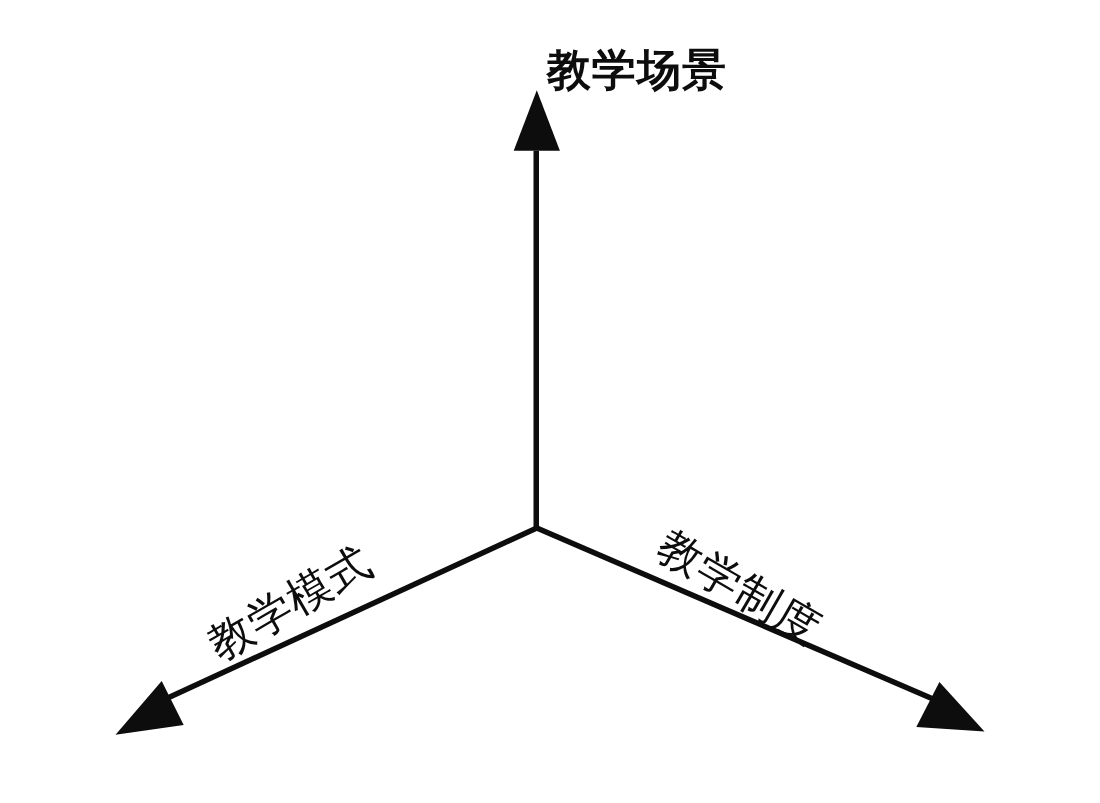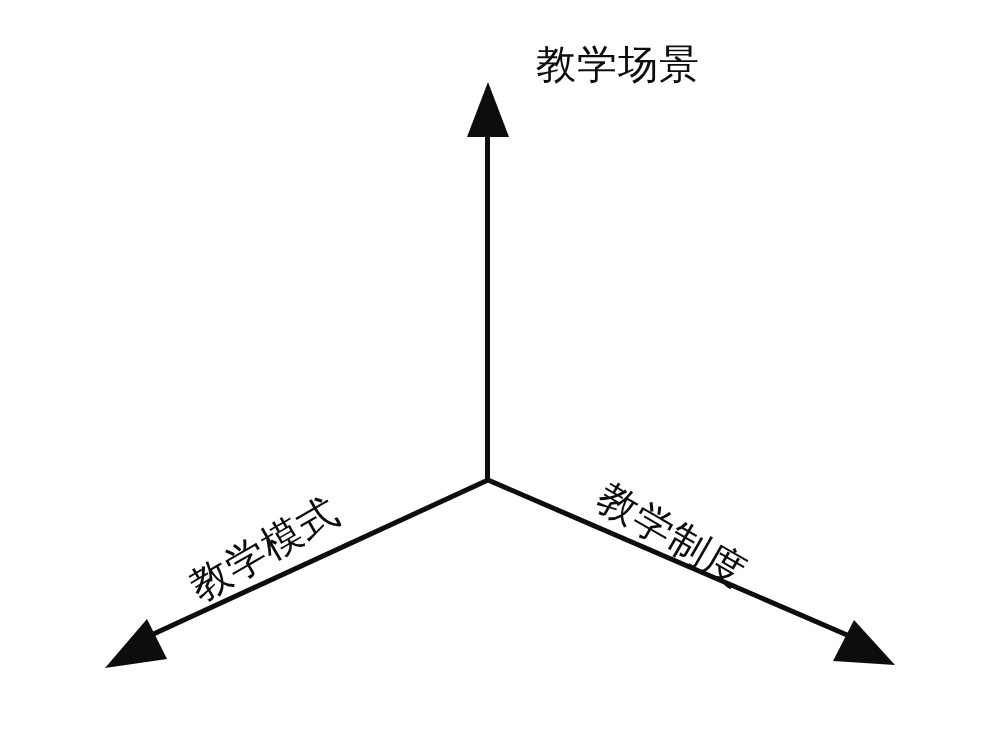--- a/index.html
+++ b/index.html
@@ -31,22 +31,23 @@
     position: absolute;
     white-space: nowrap;
     color: #0d0d0d;
     font-family: "DejaVu Sans", "Liberation Sans", sans-serif;
     font-size: 40px;
     line-height: 1;
     letter-spacing: 1px;
     user-select: none;
   }
   #label-top {
-    left: 536px;
+    left: 497px;
     top: 44px;
+    font-weight: bold;
   }
   #label-right {
     left: 611px;
     top: 476px;
     transform: rotate(30deg);
     transform-origin: left top;
   }
   #label-left {
     left: 203px;
     top: 567px;

